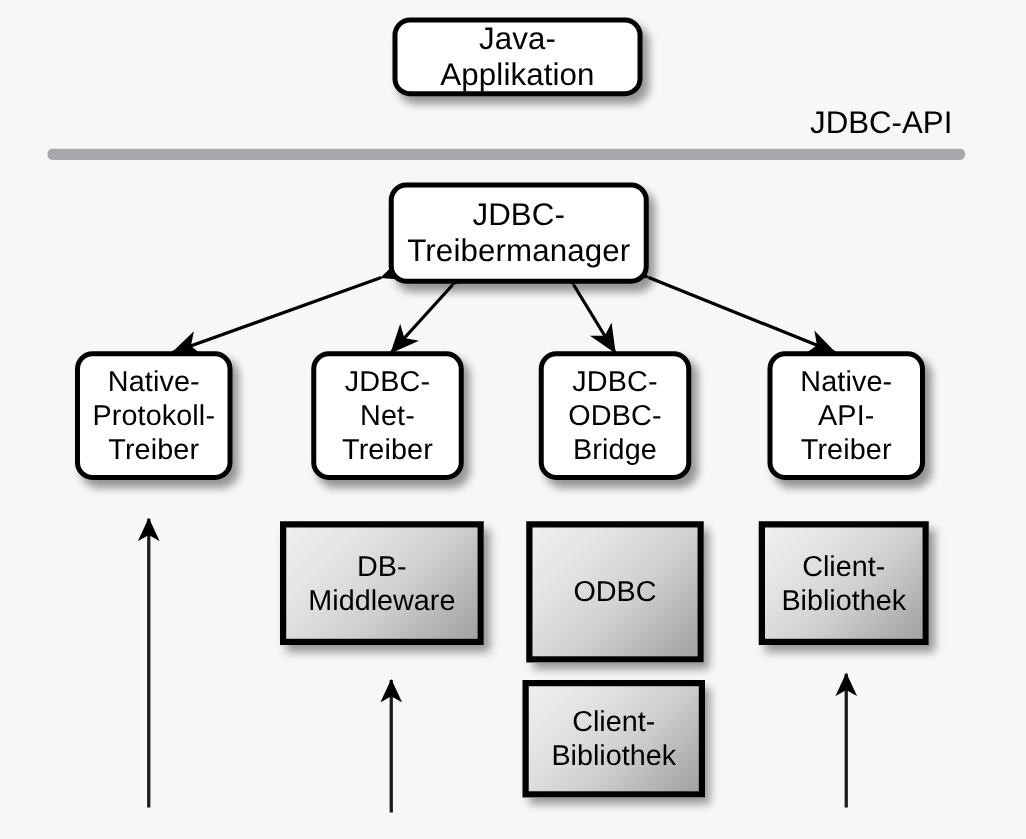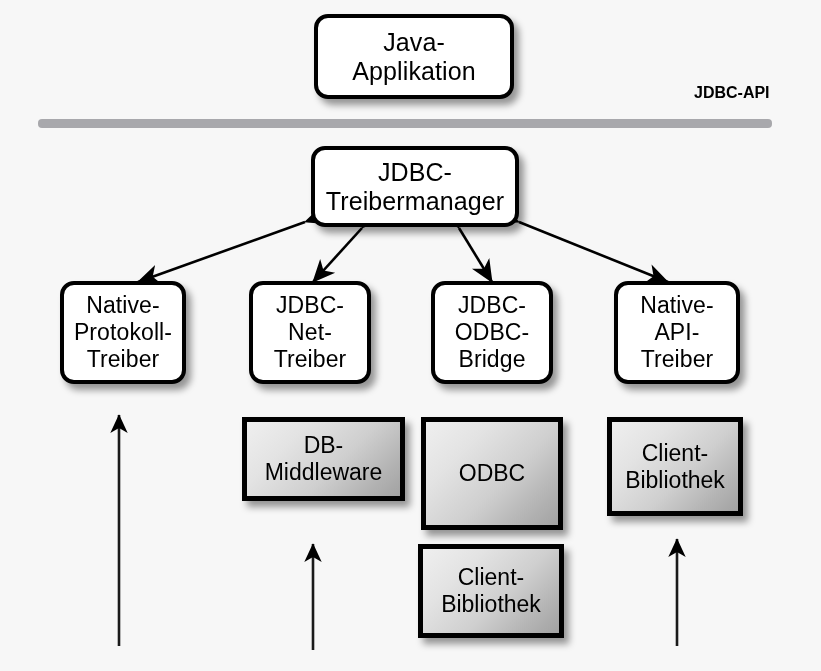--- a/index.html
+++ b/index.html
@@ -105,24 +105,24 @@
 
     <line x1="519" y1="222" x2="668" y2="282" stroke="#000000" stroke-width="2.6" marker-start="url(#ah)" marker-end="url(#ah)"></line>
 
     <line x1="119" y1="646" x2="119" y2="415" stroke="#1a1a1a" stroke-width="2.6" marker-end="url(#ahv)"></line>
 
     <line x1="313" y1="650" x2="313" y2="544" stroke="#1a1a1a" stroke-width="2.6" marker-end="url(#ahv)"></line>
 
     <line x1="677" y1="646" x2="677" y2="539" stroke="#1a1a1a" stroke-width="2.6" marker-end="url(#ahv)"></line>
   </svg>
 
-  <div id="api-label" style="left:694px; top:84px; font-size:16px;font-weight:bold;">JDBC-API</div>
+  <div id="api-label" style="left:648px; top:84px; font-size:25px;">JDBC-API</div>
   <div id="api-line" style="left:38px; top:119px; width:734px; height:9px;"></div>
 
-  <div class="node" style="left:314px; top:14px; width:200px; height:85px; font-size:25px;">
+  <div class="node" style="left:314px; top:14px; width:200px; height:63px; font-size:25px;">
     <span class="lbl">Java-
 Applikation</span>
   </div>
 
   <div class="node" style="left:311px; top:146px; width:208px; height:81px; font-size:25px;">
     <span class="lbl">JDBC-
 Treibermanager</span>
   </div>
 
   <div class="node" style="left:60px; top:281px; width:126px; height:103px; font-size:23px;">
@@ -142,21 +142,21 @@
 ODBC-
 Bridge</span>
   </div>
 
   <div class="node" style="left:614px; top:281px; width:126px; height:103px; font-size:23px;">
     <span class="lbl">Native-
 API-
 Treiber</span>
   </div>
 
-  <div class="gnode" style="left:224px; top:417px; width:163px; height:84px; font-size:23px;margin-left:18px;">
+  <div class="gnode" style="left:224px; top:417px; width:163px; height:99px; font-size:23px;">
     <span class="lbl">DB-
 Middleware</span>
   </div>
 
   <div class="gnode" style="left:421px; top:417px; width:142px; height:113px; font-size:23px;">
     <span class="lbl">ODBC</span>
   </div>
 
   <div class="gnode" style="left:607px; top:417px; width:136px; height:99px; font-size:23px;">
     <span class="lbl">Client-

